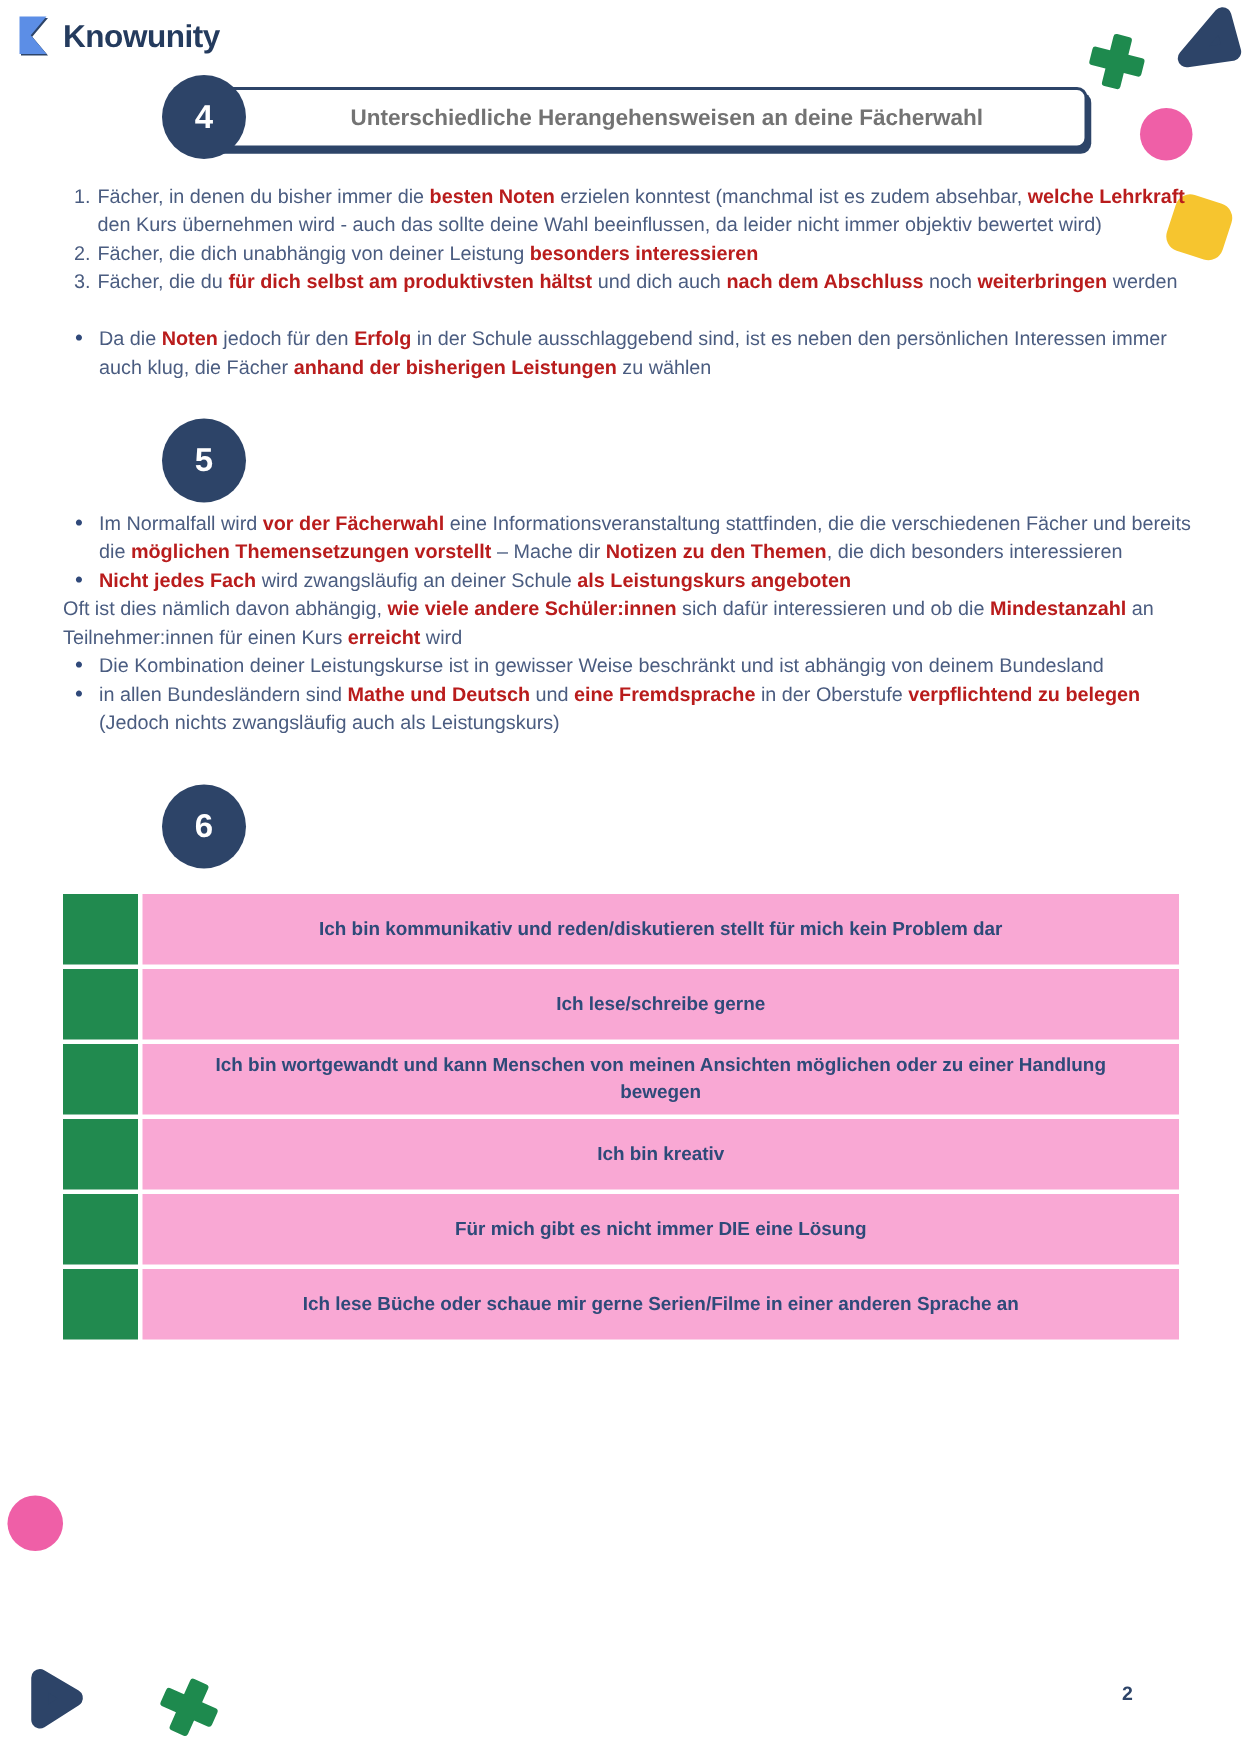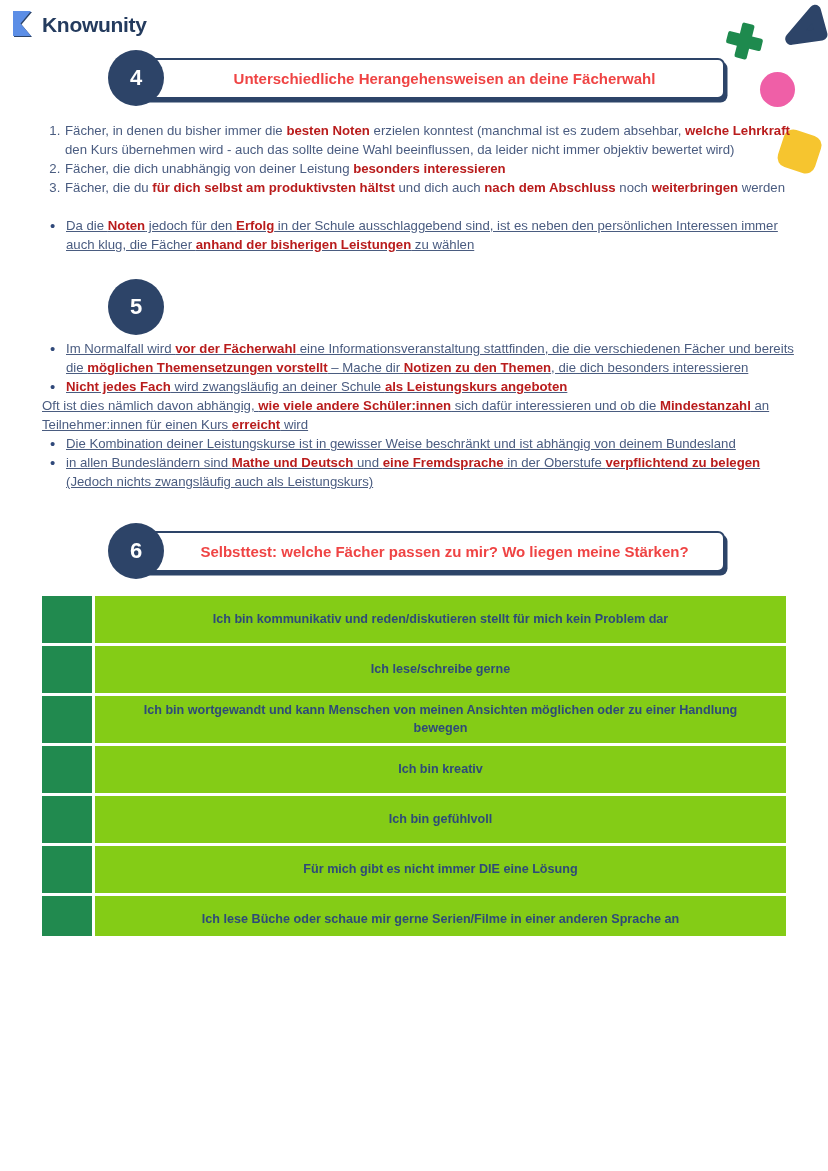--- a/index.html
+++ b/index.html
@@ -1,17 +1,17 @@
 <!DOCTYPE html>
 <html lang="de"><head>
 <meta charset="utf-8">
 <style>
   html,body{margin:0;padding:0;background:#fff;}
   .page{
-    position:relative;width:828px;height:936px;margin:0 auto;background:#fff;
+    position:relative;width:828px;height:1171px;margin:0 auto;background:#fff;
     font-family:"Liberation Sans",sans-serif;color:#4A5C80;overflow:hidden;
   }
   
   .logo-row{position:absolute;top:9px;left:10px;display:flex;align-items:center;gap:7px;z-index:3;}
   .logo-text{font-size:21px;font-weight:800;color:#243B5E;letter-spacing:-.3px;}
   
   .shape{position:absolute;z-index:0;}
   .circle{border-radius:50%;}
   
   main{position:relative;z-index:1;padding-top:50px;}
@@ -19,40 +19,40 @@
   .num-circle{
     width:56px;height:56px;border-radius:50%;background:#2D4468;color:#fff;
     display:flex;align-items:center;justify-content:center;
     font-size:22px;font-weight:700;flex-shrink:0;position:relative;z-index:2;
   }
   .title-box{
     flex:1;margin-left:-27px;height:37px;background:#fff;border:2px solid #2D4468;
     border-radius:7px;box-shadow:2.5px 3.5px 0 #2D4468;
     display:flex;align-items:center;justify-content:center;padding-left:27px;
   }
-  .title{font-size:15px;font-weight:700;color:#ef4444;}
+  .title{font-size:15px;font-weight:700;color:#737373;}
   .body-text{font-size:13.2px;line-height:1.44;}
   b{font-weight:700;color:#b91c1c;}
   ol.numbered{margin:15px 22px 0 46px;padding-left:18px;}
   ol.numbered li{padding-left:1px;}
   ol.numbered li::marker{color:#4A5C80;}
-  .list-block{margin:4px 22px 0 42px;text-decoration:underline;}
+  .list-block{margin:4px 22px 0 42px;}
   .bullet-item{position:relative;padding-left:24px;}
   .bullet-item::before{content:"\2022";position:absolute;left:8px;top:-1px;font-size:15px;color:#30497A;}
   .plain-item{padding-left:0;}
   .s4-note{margin-top:19px;}
   .sh5{margin-top:25px;}
   .sh6{margin-top:32px;}
   .intro{margin-top:25px;text-align:center;font-size:13.2px;}
   
   .selftest{margin:17px 42px 0 42px;}
   .st-row{display:flex;margin-bottom:3px;}
   .st-check{width:50px;background:#218A4F;margin-right:3px;flex-shrink:0;}
   .st-label{
-    flex:1;background:#84cc16;min-height:47px;box-sizing:border-box;
+    flex:1;background:#f9a8d4;min-height:47px;box-sizing:border-box;
     display:flex;align-items:center;justify-content:center;text-align:center;
     font-weight:700;color:#2E4A79;font-size:12.6px;line-height:1.4;padding:6px 28px;
   }
   
   .page-num{position:absolute;top:1121px;left:748px;font-weight:700;font-size:13px;color:#2D4468;z-index:2;}
 </style>
 </head>
 <body>
 
 <div class="page">
@@ -117,23 +117,20 @@
     <div class="list-block body-text">
       <div class="bullet-item"><span>Im Normalfall wird </span><b>vor der Fächerwahl</b><span> eine Informationsveranstaltung stattfinden, die die verschiedenen Fächer und bereits die </span><b>möglichen Themensetzungen vorstellt</b><span> – Mache dir </span><b>Notizen zu den Themen</b><span>, die dich besonders interessieren</span></div>
       <div class="bullet-item"><b>Nicht jedes Fach</b><span> wird zwangsläufig an deiner Schule </span><b>als Leistungskurs angeboten</b></div>
       <div class="plain-item"><span>Oft ist dies nämlich davon abhängig, </span><b>wie viele andere Schüler:innen</b><span> sich dafür interessieren und ob die </span><b>Mindestanzahl</b><span> an Teilnehmer:innen für einen Kurs </span><b>erreicht</b><span> wird</span></div>
       <div class="bullet-item"><span>Die Kombination deiner Leistungskurse ist in gewisser Weise beschränkt und ist abhängig von deinem Bundesland</span></div>
       <div class="bullet-item"><span> in allen Bundesländern sind </span><b>Mathe und Deutsch</b><span> und </span><b>eine Fremdsprache</b><span> in der Oberstufe </span><b>verpflichtend zu belegen</b><span> (Jedoch nichts zwangsläufig auch als Leistungskurs)</span></div>
     </div>
 
     <div class="section-header sh6">
       <div class="num-circle">6</div>
-      <div class="title-box">
-        <span class="title">Selbsttest: welche Fächer passen zu mir? Wo liegen meine Stärken?</span>
-      </div>
     </div>
 
 
     <div class="selftest">
       <div class="st-row">
         <div class="st-check"></div>
         <div class="st-label">Ich bin kommunikativ und reden/diskutieren stellt für mich kein Problem dar</div>
       </div>
       <div class="st-row">
         <div class="st-check"></div>
@@ -142,24 +139,20 @@
       <div class="st-row">
         <div class="st-check"></div>
         <div class="st-label">Ich bin wortgewandt und kann Menschen von meinen Ansichten möglichen oder zu einer Handlung bewegen</div>
       </div>
       <div class="st-row">
         <div class="st-check"></div>
         <div class="st-label">Ich bin kreativ</div>
       </div>
       <div class="st-row">
         <div class="st-check"></div>
-        <div class="st-label">Ich bin gefühlvoll</div>
-      </div>
-      <div class="st-row">
-        <div class="st-check"></div>
         <div class="st-label">Für mich gibt es nicht immer DIE eine Lösung</div>
       </div>
       <div class="st-row">
         <div class="st-check"></div>
         <div class="st-label">Ich lese Büche oder schaue mir gerne Serien/Filme in einer anderen Sprache an</div>
       </div>
     </div>
 
   </main>
 

